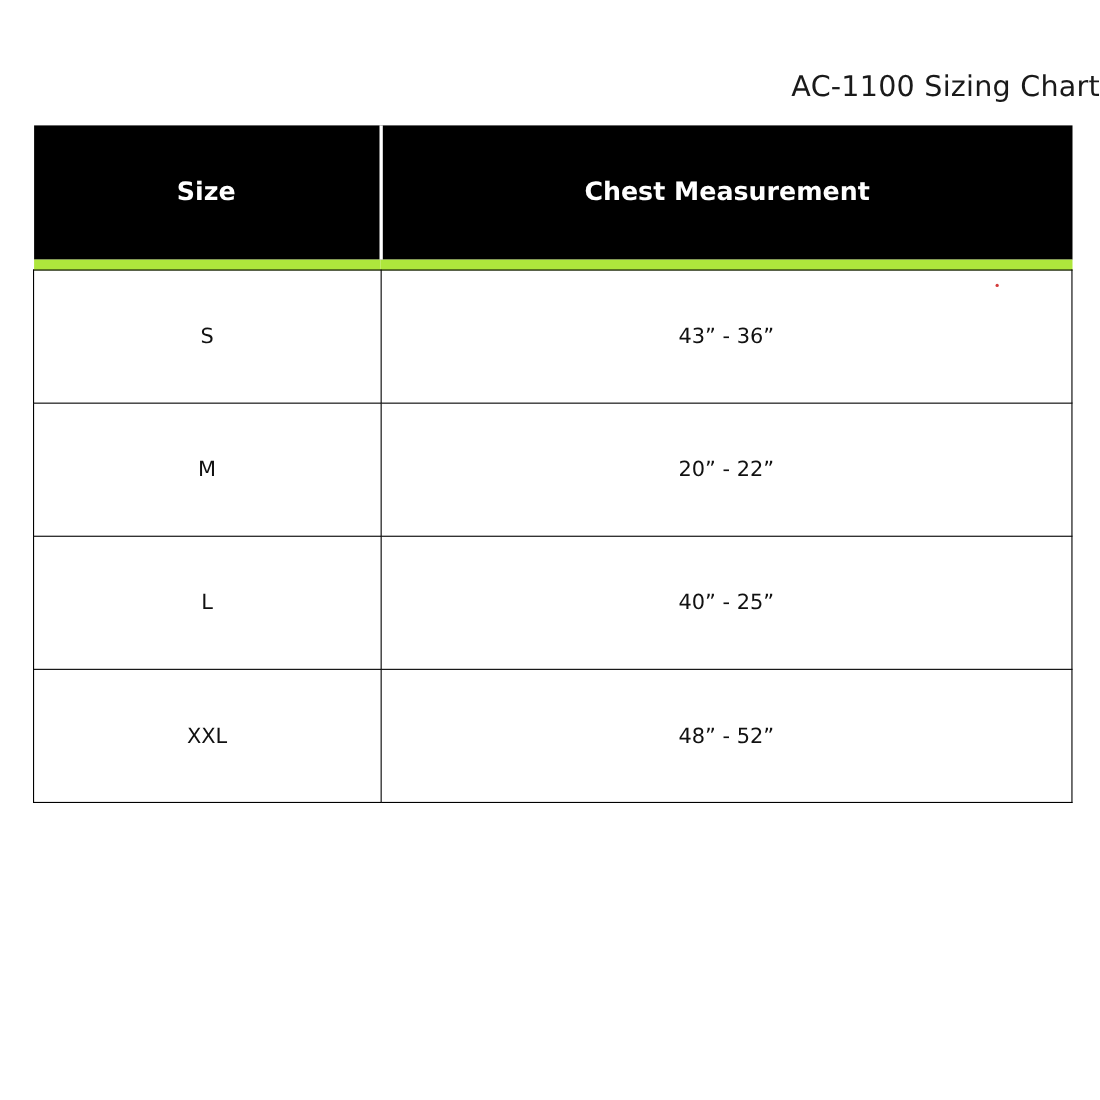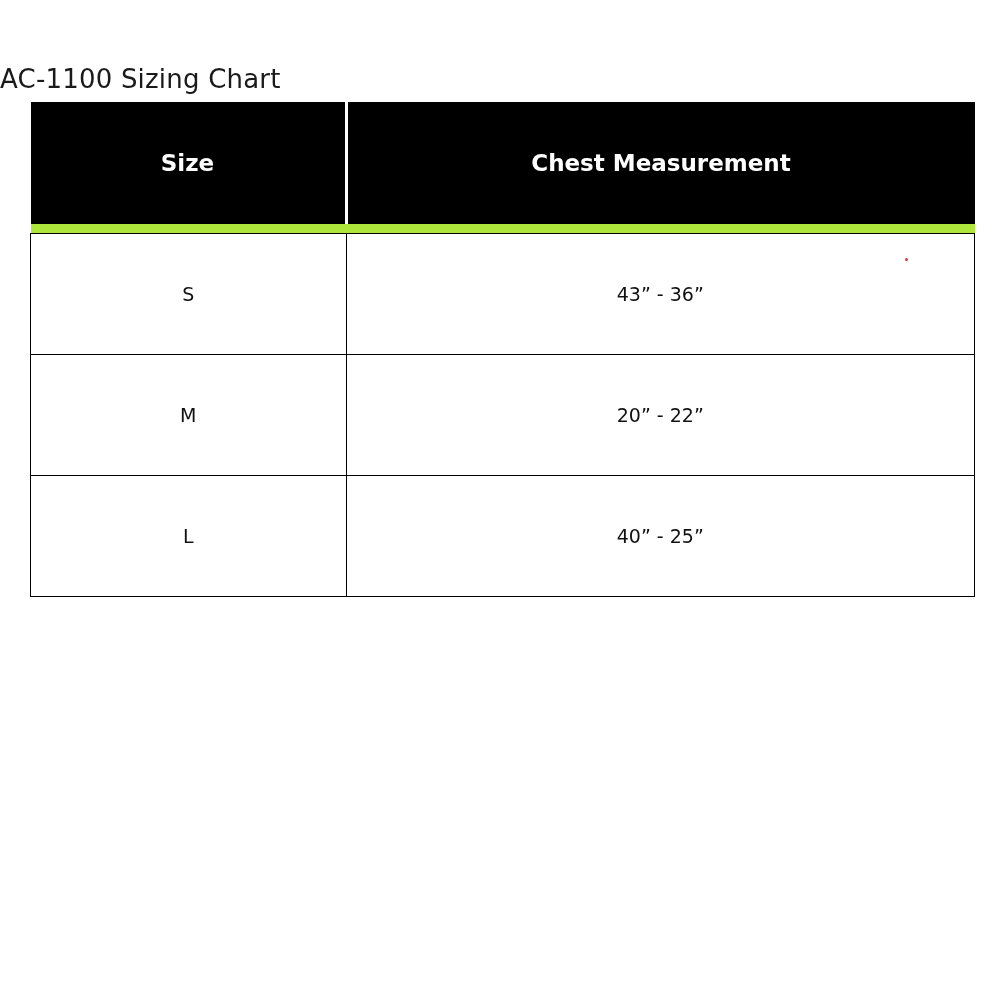--- a/index.html
+++ b/index.html
@@ -19,31 +19,31 @@
     width: 1000px;
     height: 1000px;
     position: relative;
     background: #ffffff;
   }
   .chart-title {
     position: absolute;
     top: 64px;
     left: 0;
     width: 1000px;
-    text-align: left;
+    text-align: right;
     font-size: 26px;
     font-weight: 400;
     color: #1a1a1a;
     letter-spacing: 0.2px;
     font-family: "DejaVu Sans", sans-serif;
   }
   .table-wrap {
     position: absolute;
     left: 30px;
-    top: 102px;
+    top: 114px;
     width: 763px;
   }
   table.sizing {
     border-collapse: collapse;
     width: 945px;
     table-layout: fixed;
   }
   table.sizing th.head-size,
   table.sizing th.head-chest {
     background: #000000;
@@ -117,19 +117,23 @@
           <td class="cell chest-col">43” - 36”</td>
         </tr>
         <tr>
           <td class="cell size-col">M</td>
           <td class="cell chest-col">20” - 22”</td>
         </tr>
         <tr>
           <td class="cell size-col">L</td>
           <td class="cell chest-col">40” - 25”</td>
         </tr>
+        <tr>
+          <td class="cell size-col">XXL</td>
+          <td class="cell chest-col">48” - 52”</td>
+        </tr>
       </tbody>
     </table>
   </div>
 
   <div class="red-dot"></div>
 
 </div>
 
 </body></html>

